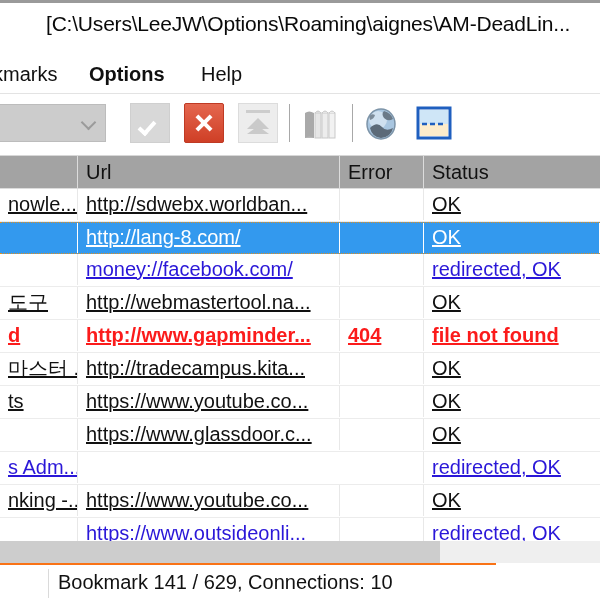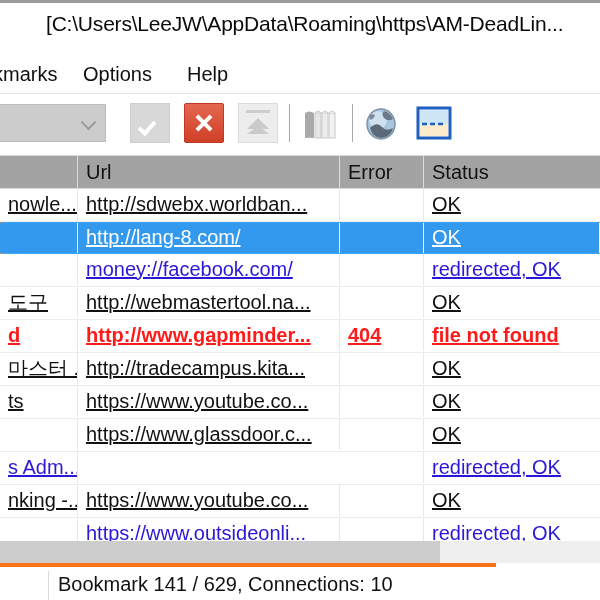--- a/index.html
+++ b/index.html
@@ -53,22 +53,22 @@
   .menu-item {
     position: absolute;
     top: 10px;
     font-size: 20px;
     color: #101010;
     white-space: nowrap;
     cursor: default;
     padding: 1px 3px;
   }
   .m-bookmarks { left: -10px; }
-  .m-options   { left: 80px; }
-  .m-help      { left: 184px; }
+  .m-options   { left: 86px; font-weight: bold; }
+  .m-help      { left: 198px; }
 
   
   .toolbar {
     position: absolute;
     left: 0; top: 94px;
     width: 600px;
     height: 62px;
     background: #ffffff;
     border-bottom: 1px solid #d7d7d7;
     box-sizing: border-box;
@@ -280,21 +280,21 @@
     background: #cdcdcd;
   }
 
   
   .statusbar {
     position: absolute;
     left: 0; top: 563px;
     width: 496px;
     height: 37px;
     background: #ffffff;
-    border-top: 4px solid #f97316;
+    border-top: 2px solid #f97316;
     box-sizing: border-box;
   }
   .statusbar .divider {
     position: absolute;
     left: 48px; top: 4px;
     width: 1px; height: 29px;
     background: #dadada;
   }
   .status-text {
     position: absolute;
@@ -304,21 +304,21 @@
     color: #111111;
     white-space: nowrap;
   }
 </style>
 </head>
 <body>
 
 <div id="app">
 
   <div class="titlebar">
-    <div class="title-text">[C:\Users\LeeJW\AppData\Roaming\https\AM-DeadLin...</div>
+    <div class="title-text">[C:\Users\LeeJW\Options\Roaming\aignes\AM-DeadLin...</div>
   </div>
 
   <div class="menubar">
     <div class="menu-item m-bookmarks">kmarks</div>
     <div class="menu-item m-options">Options</div>
     <div class="menu-item m-help">Help</div>
   </div>
 
   <div class="toolbar">
 

